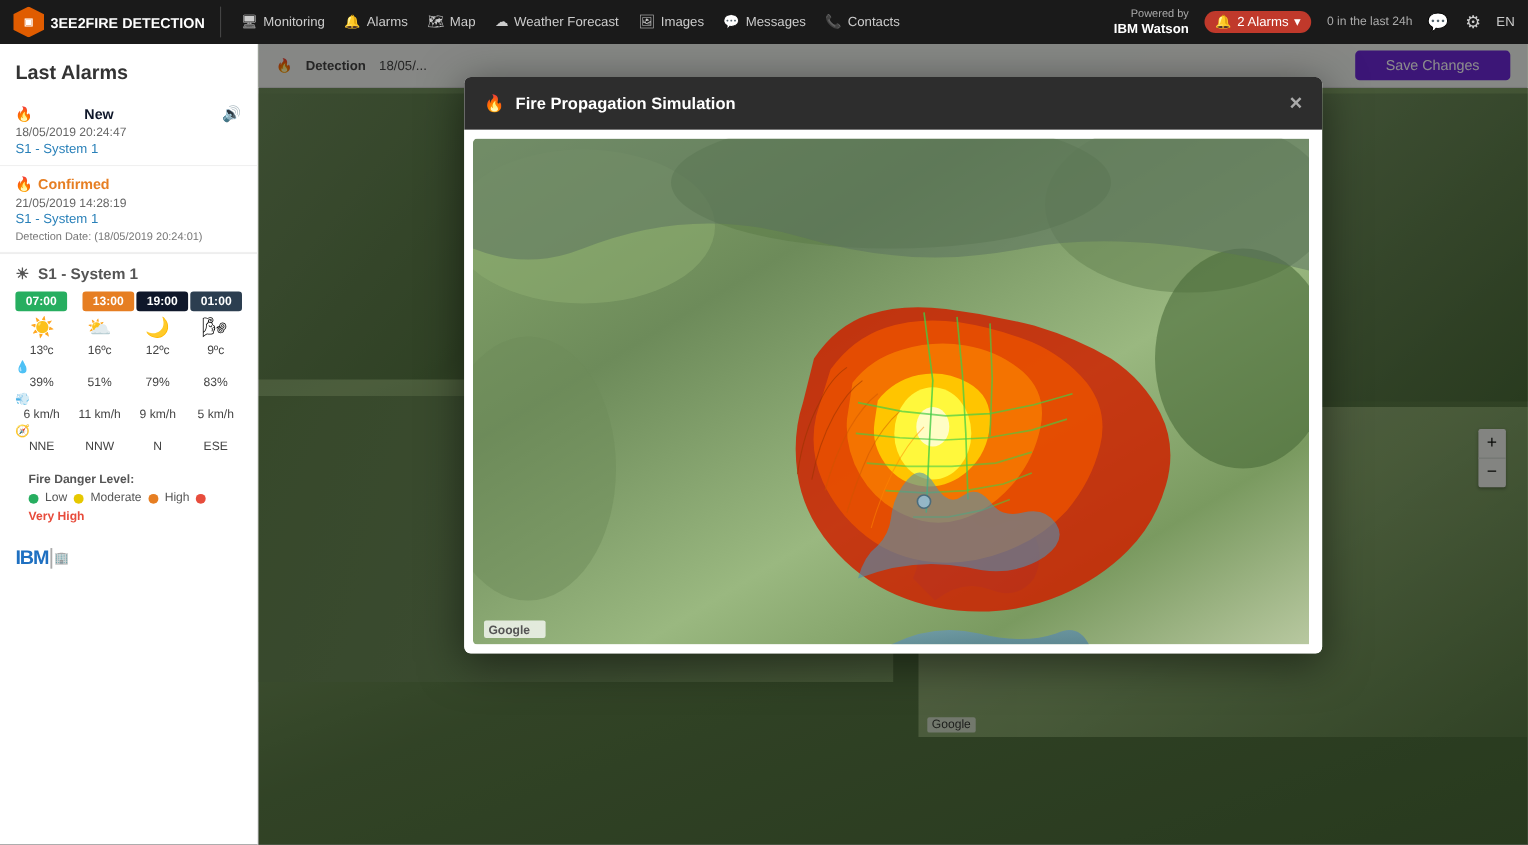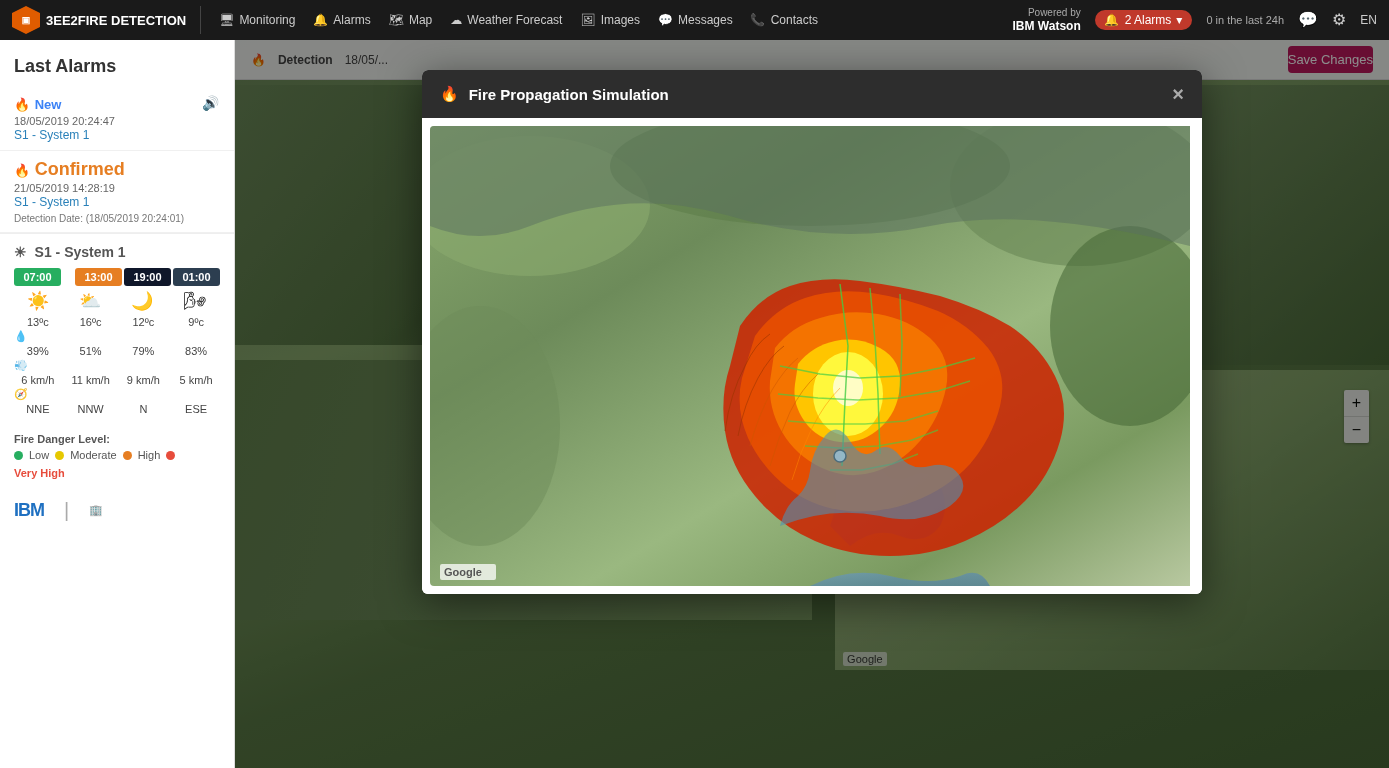--- a/index.html
+++ b/index.html
@@ -58,22 +58,22 @@
     }
     .sidebar-title {
       font-size: 18px; font-weight: bold; color: #333;
       padding: 6px 14px 10px;
     }
     .alarm-item {
       padding: 8px 14px; cursor: pointer;
       border-bottom: 1px solid #f0f0f0;
       display: flex; align-items: flex-start; justify-content: space-between;
     }
-    .alarm-status-new { color: #3b82f6; font-weight: bold; font-size: 13px; }
-    .alarm-status-confirmed { color: #e67e22; font-weight: bold; font-size: 18px; }
+    .alarm-status-new { color: #0f172a; font-weight: bold; font-size: 13px; margin-left: 42px; }
+    .alarm-status-confirmed { color: #e67e22; font-weight: bold; font-size: 13px; }
     .alarm-date { color: #666; font-size: 11px; margin-top: 2px; }
     .alarm-system { color: #2980b9; font-size: 12px; margin-top: 1px; }
     .alarm-detection { color: #777; font-size: 10px; margin-top: 4px; }
     .alarm-icon { color: #aaa; font-size: 14px; }
 
     
     .weather-section {
       padding: 10px 14px;
       border-top: 1px solid #eee;
     }
@@ -103,35 +103,35 @@
       display: flex; gap: 5px; margin-bottom: 2px;
     }
     .weather-cell {
       flex: 1; text-align: center; font-size: 11px; color: #444;
     }
     .weather-label-row {
       display: flex; align-items: center; gap: 5px;
       font-size: 11px; color: #888; margin-bottom: 2px;
     }
     .fire-danger-section {
-      padding: 6px 14px 10px;
+      padding: 6px 26px 10px;
       font-size: 11px; color: #555;
     }
     .danger-dots {
-      display: flex; align-items: center; gap: 6px; margin-top: 4px; flex-wrap: wrap;
+      display: flex; align-items: flex-end; gap: 6px; margin-top: 4px; flex-wrap: wrap;
     }
     .dot {
       width: 9px; height: 9px; border-radius: 50%; display: inline-block;
     }
     .dot-green { background: #27ae60; }
     .dot-yellow { background: #e6c800; }
     .dot-orange { background: #e67e22; }
     .dot-red { background: #e74c3c; }
     .ibm-logo {
-      padding: 10px 14px; display: flex; gap: 20px; align-items: center;
+      padding: 10px 14px; display: flex; gap: 0; align-items: center;
     }
     .ibm-text { font-size: 18px; font-weight: bold; color: #1f70c1; letter-spacing: -1px; }
 
     
     .content-area {
       flex: 1; position: relative; background: #888; overflow: hidden;
     }
 
     
     .map-bg {
@@ -145,23 +145,23 @@
       background: rgba(255,255,255,0.92);
       padding: 6px 16px;
       display: flex; align-items: center; gap: 12px;
       font-size: 12px; color: #444;
       border-bottom: 1px solid #ddd;
       z-index: 2;
     }
     .detection-bar-label { font-weight: bold; }
     .save-btn {
       margin-left: auto;
-      background: #be185d; color: #fff;
+      background: #6d28d9; color: #fff;
       border: none; border-radius: 4px;
-      padding: 6px 0; font-size: 13px; cursor: pointer;
+      padding: 6px 28px; font-size: 13px; cursor: pointer;
     }
 
     
     .modal-overlay {
       position: absolute; inset: 0;
       background: rgba(0,0,0,0.45);
       z-index: 20;
       display: flex; align-items: flex-start; justify-content: center;
       padding-top: 30px;
     }

